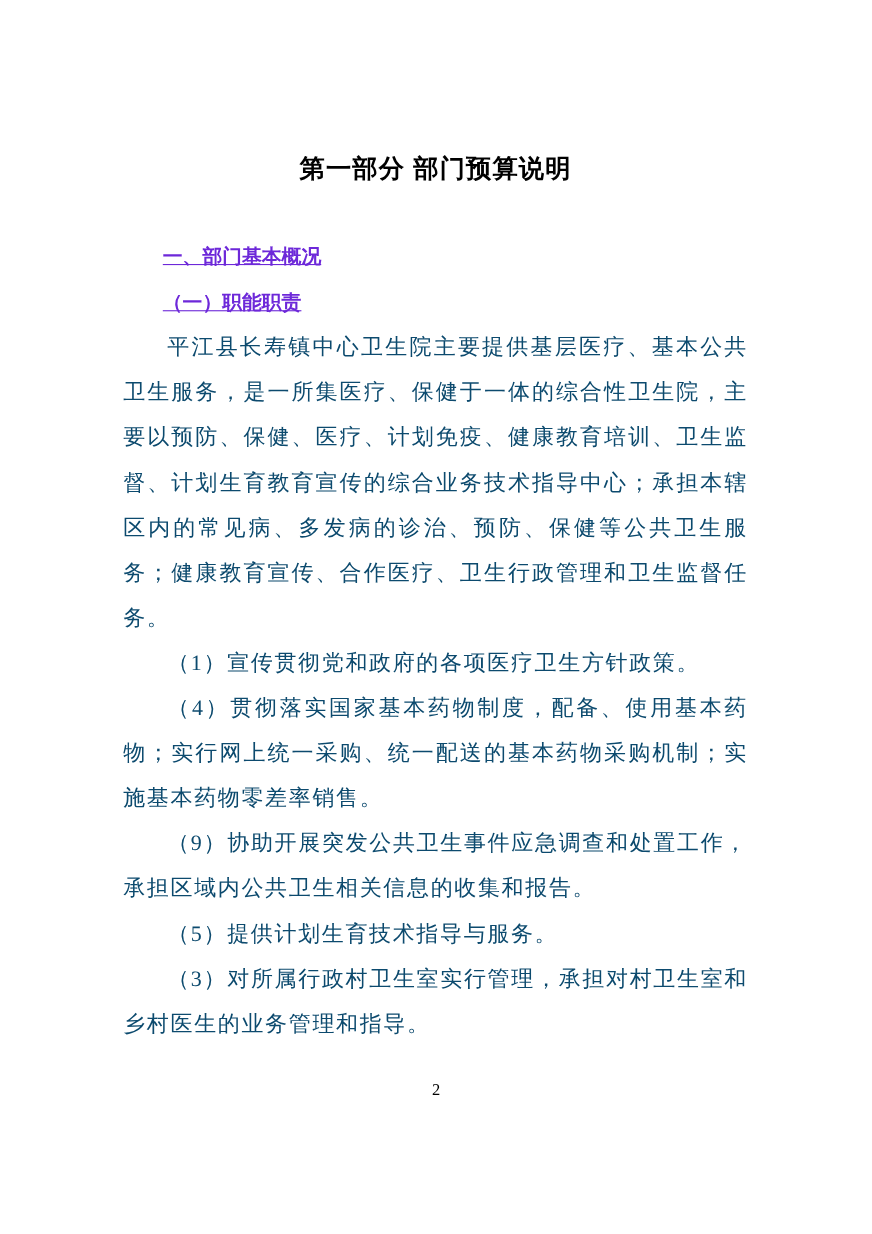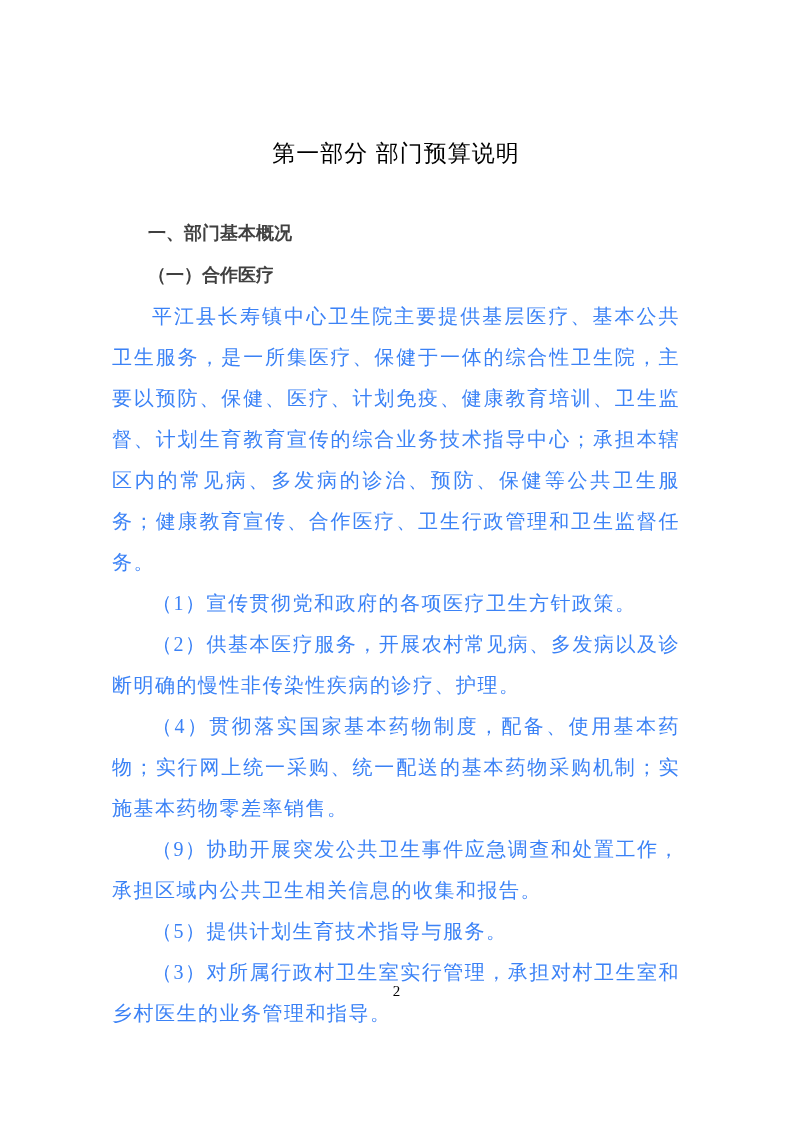--- a/index.html
+++ b/index.html
@@ -14,46 +14,47 @@
     background: #ffffff;
     box-sizing: border-box;
     padding: 138px 113px 0 112px;
     overflow: hidden;
     color: #000000;
   }
   .doc-title {
     margin: 0 0 44px 0;
     text-align: center;
     font-family: "Liberation Sans", "DejaVu Sans", sans-serif;
-    font-weight: normal;
+    font-weight: bold;
     font-size: 23px;
     letter-spacing: 1px;
     line-height: 30px;
     color: #000000;
   }
   .heading {
     margin: 0;
     font-family: "Liberation Sans", "DejaVu Sans", sans-serif;
     font-weight: bold;
     font-size: 18px;
     line-height: 42px;
     text-indent: 2em;
-    color: #404040;
+    color: #6d28d9;
+    text-decoration: underline;
   }
   .body-para {
     margin: 0;
     font-family: "Liberation Serif", "DejaVu Serif", serif;
     font-weight: normal;
     font-size: 20px;
     line-height: 41px;
     letter-spacing: 1.5px;
     text-indent: 2em;
     text-align: justify;
     text-justify: inter-ideograph;
-    color: #3b82f6;
+    color: #0c4a6e;
   }
   .page-number {
     position: absolute;
     left: 0;
     right: 0;
     bottom: 122px;
     text-align: center;
     font-family: "Liberation Serif", "DejaVu Serif", serif;
     font-size: 15px;
     color: #000000;
@@ -61,27 +62,26 @@
 </style>
 </head>
 <body>
 
 <div class="page">
 
   <h1 class="doc-title">第一部分 部门预算说明</h1>
 
   <h2 class="heading">一、部门基本概况</h2>
 
-  <h3 class="heading">（一）合作医疗</h3>
+  <h3 class="heading">（一）职能职责</h3>
 
   <p class="body-para">平江县长寿镇中心卫生院主要提供基层医疗、基本公共卫生服务，是一所集医疗、保健于一体的综合性卫生院，主要以预防、保健、医疗、计划免疫、健康教育培训、卫生监督、计划生育教育宣传的综合业务技术指导中心；承担本辖区内的常见病、多发病的诊治、预防、保健等公共卫生服务；健康教育宣传、合作医疗、卫生行政管理和卫生监督任务。</p>
 
   <p class="body-para">（1）宣传贯彻党和政府的各项医疗卫生方针政策。</p>
 
-  <p class="body-para">（2）供基本医疗服务，开展农村常见病、多发病以及诊断明确的慢性非传染性疾病的诊疗、护理。</p>
 
   <p class="body-para">（4）贯彻落实国家基本药物制度，配备、使用基本药物；实行网上统一采购、统一配送的基本药物采购机制；实施基本药物零差率销售。</p>
 
   <p class="body-para">（9）协助开展突发公共卫生事件应急调查和处置工作，承担区域内公共卫生相关信息的收集和报告。</p>
 
   <p class="body-para">（5）提供计划生育技术指导与服务。</p>
 
   <p class="body-para">（3）对所属行政村卫生室实行管理，承担对村卫生室和乡村医生的业务管理和指导。</p>
 
   <div class="page-number">2</div>

